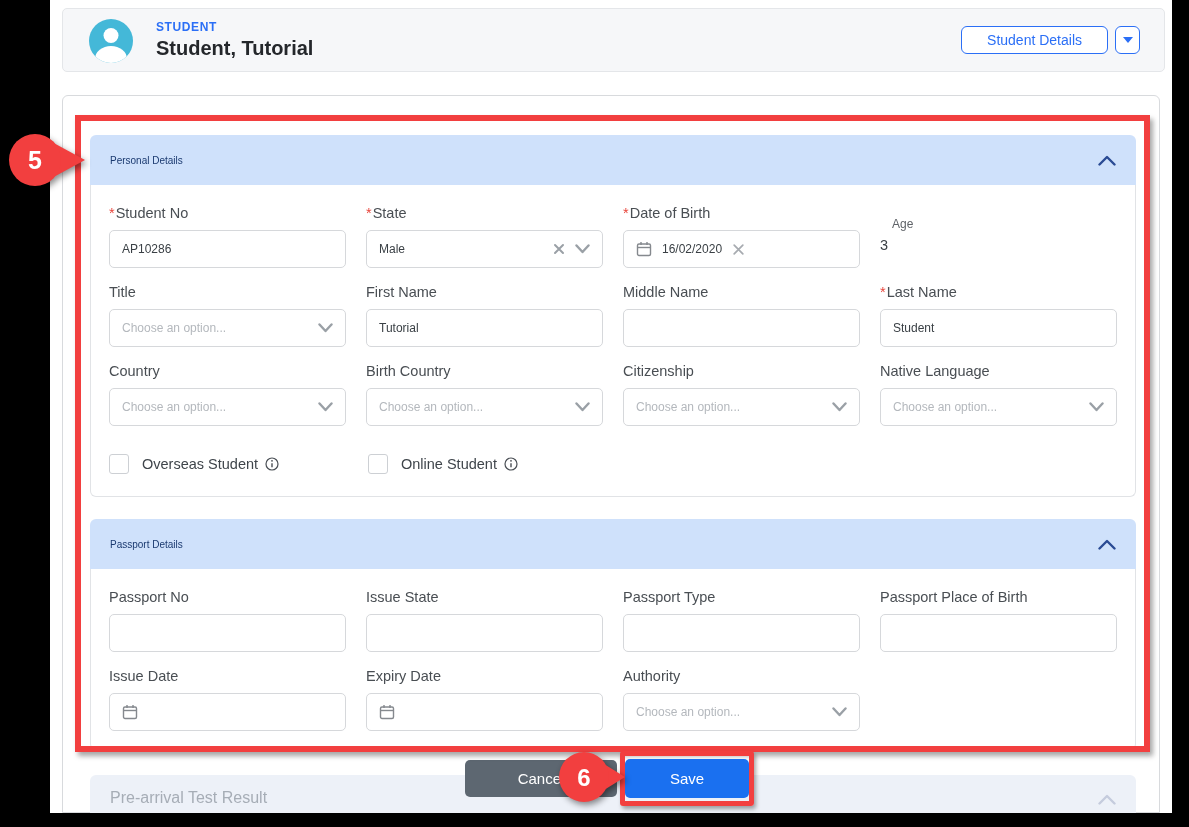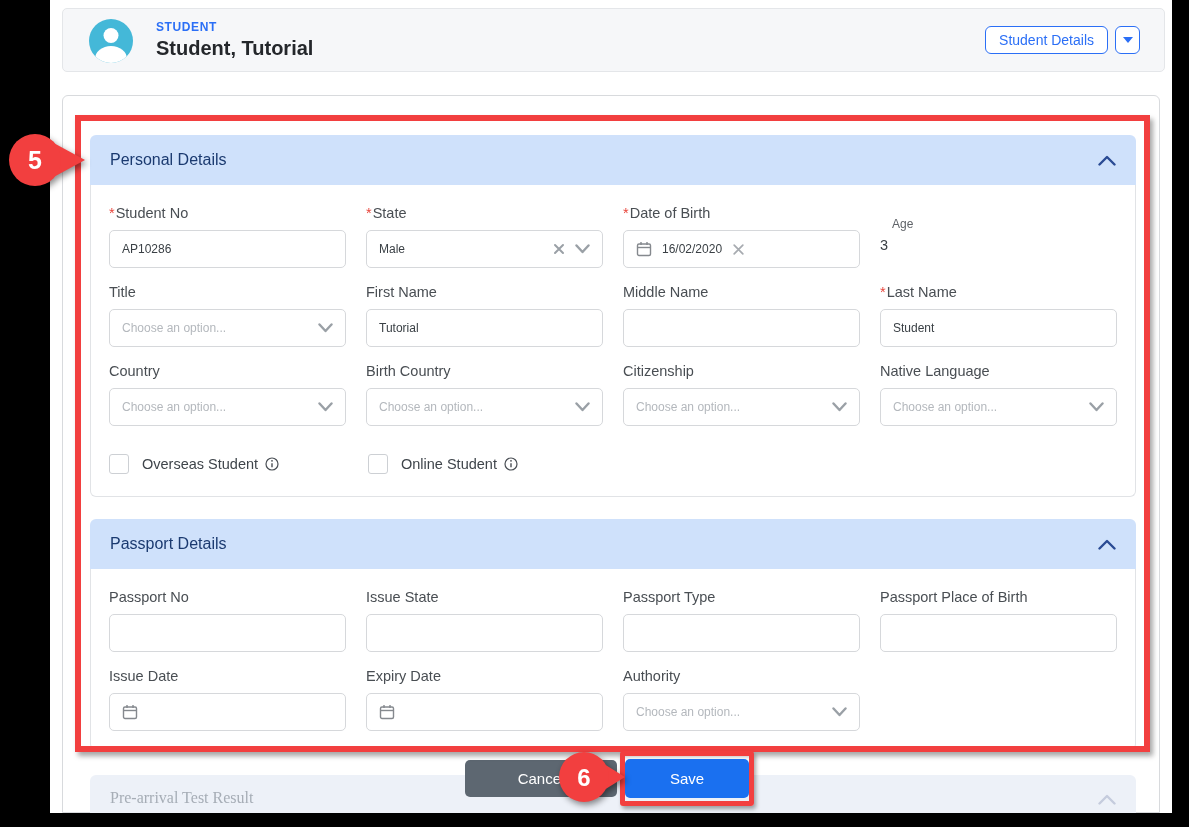--- a/index.html
+++ b/index.html
@@ -18,21 +18,21 @@
   .topbar {
     position:absolute; left:12px; top:8px; width:1103px; height:64px;
     background:#f6f7f9; border:1px solid #e4e6e9; border-radius:5px;
   }
   .avatar { position:absolute; left:26px; top:10px; width:44px; height:44px; }
   .head-text { position:absolute; left:93px; top:11px; }
   .eyebrow { font-size:12px; font-weight:bold; color:#2b6ff6; letter-spacing:0.6px; }
   .page-title { font-size:20px; font-weight:bold; color:#24272b; margin-top:3px; }
   .topbar-actions { position:absolute; right:24px; top:17px; display:flex; gap:7px; }
   .btn-outline {
-    height:28px; padding:0 13px; background:#fff; border:1.5px solid #2b6ff6;
+    height:28px; padding:0 25px; background:#fff; border:1.5px solid #2b6ff6;
     border-radius:6px; color:#2b6ff6; font-size:14px; display:flex; align-items:center;
     cursor:pointer;
   }
   .btn-caret {
     width:25px; height:28px; background:#fff; border:1.5px solid #2b6ff6;
     border-radius:6px; display:flex; align-items:center; justify-content:center; cursor:pointer;
   }
   .caret-down { width:0; height:0; border-left:5px solid transparent; border-right:5px solid transparent; border-top:6px solid #2b6ff6; }
 
   
@@ -55,21 +55,21 @@
   .callout { position:absolute; z-index:8; filter:drop-shadow(2px 3px 3px rgba(0,0,0,0.45)); }
   .callout text { font-family:"Liberation Sans", sans-serif; font-weight:bold; fill:#fff; }
 
   
   .panel { position:absolute; left:40px; width:1046px; }
   .panel-header {
     height:50px; background:#cfe1fb; border-radius:6px 6px 0 0;
     display:flex; align-items:center; justify-content:space-between; padding:0 20px;
     cursor:pointer;
   }
-  .panel-header .ph-title { font-size:16px; color:#1b3a70; }
+  .panel-header .ph-title { font-size:10px; color:#1b3a70; }
   .panel-body {
     background:#fff; border:1px solid #e1e3e6; border-top:none;
     border-radius:0 0 6px 6px; padding:20px 0 22px 0;
   }
   .frow { display:grid; grid-template-columns:repeat(4,1fr); column-gap:20px; padding:0 18px; margin-bottom:16px; }
   .frow:last-child { margin-bottom:4px; }
   .field-label { font-size:14.5px; color:#494e53; height:18px; margin-bottom:7px; white-space:nowrap; }
   .req { color:#e8443a; margin-right:1px; }
   .control {
     height:38px; border:1px solid #d6d8db; border-radius:5px; background:#fff;
@@ -88,21 +88,21 @@
   .check-item { display:flex; align-items:center; width:259px; cursor:pointer; }
   .checkbox { width:20px; height:20px; border:1.5px solid #cdd0d4; border-radius:3px; background:#fff; margin-right:13px; flex:0 0 auto; }
   .check-label { font-size:14.5px; color:#3f454b; margin-right:7px; }
 
   
   .next-panel {
     position:absolute; left:40px; top:775px; width:1046px; height:50px;
     background:#edf1f8; border-radius:6px 6px 0 0; z-index:1;
     display:flex; align-items:flex-start; justify-content:space-between; padding:14px 20px 0 20px;
   }
-  .next-title { font-size:16px; color:#a6adb6;font-family:Liberation Serif, serif; }
+  .next-title { font-size:16px; color:#a6adb6; }
   .btn-cancel {
     position:absolute; left:415px; top:760px; width:152px; height:37px; z-index:3;
     background:#5d6771; color:#fff; border:none; border-radius:5px; font-size:15px; cursor:pointer;
   }
   .btn-save {
     width:132px; height:39px; background:#1a70f0; color:#fff; border:none; border-radius:5px;
     font-size:15px; cursor:pointer;
   }
 </style>
 </head>

